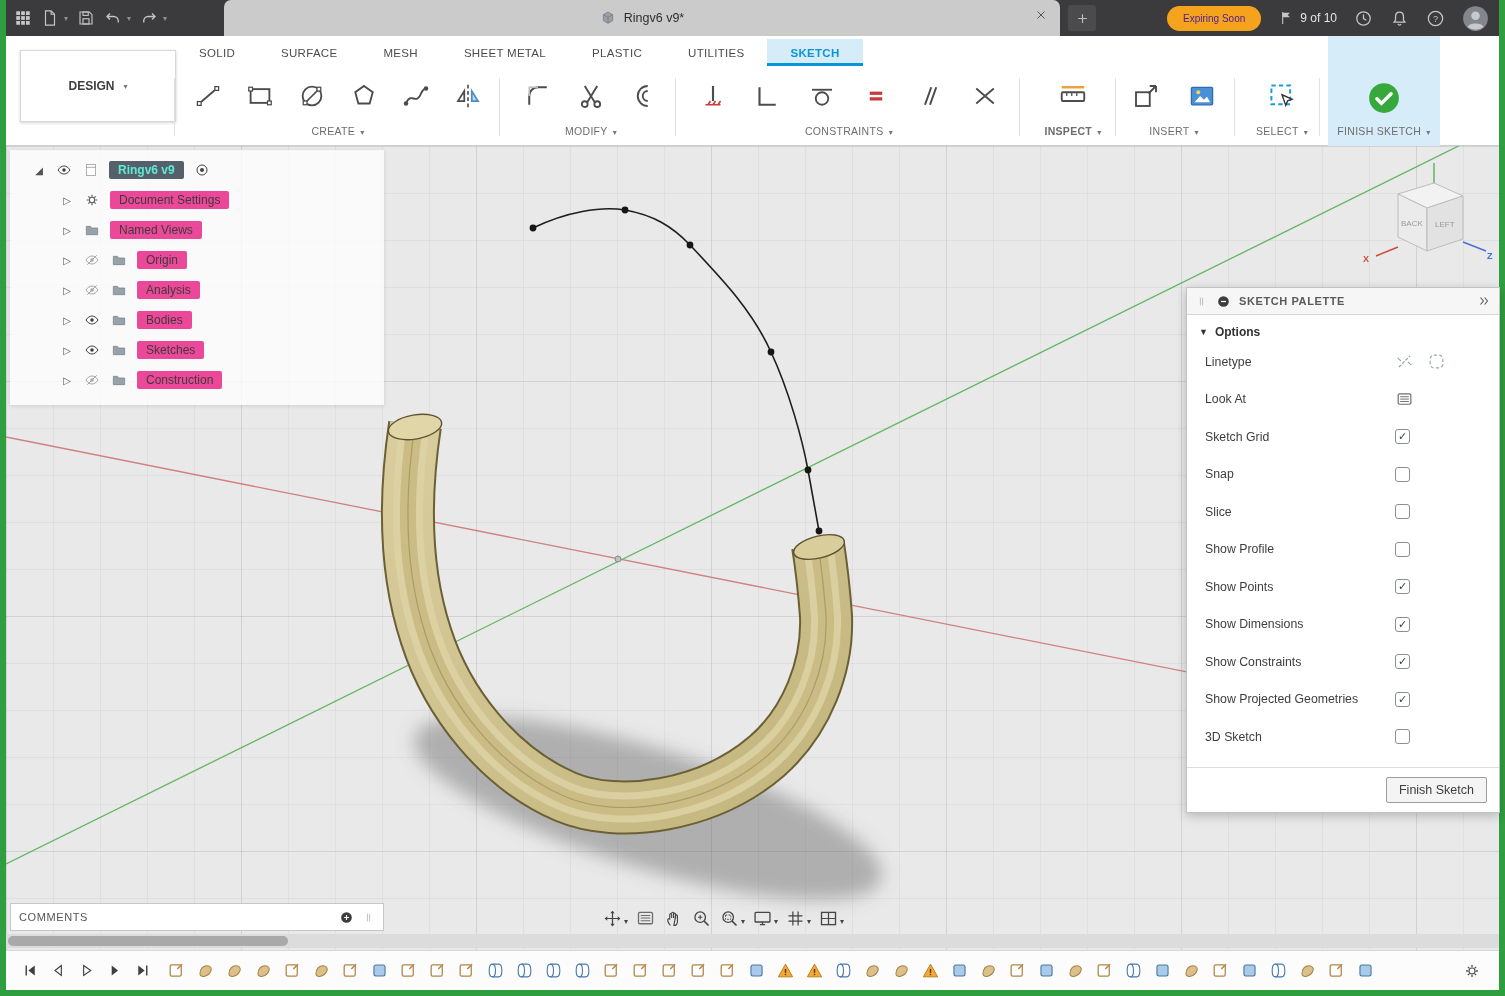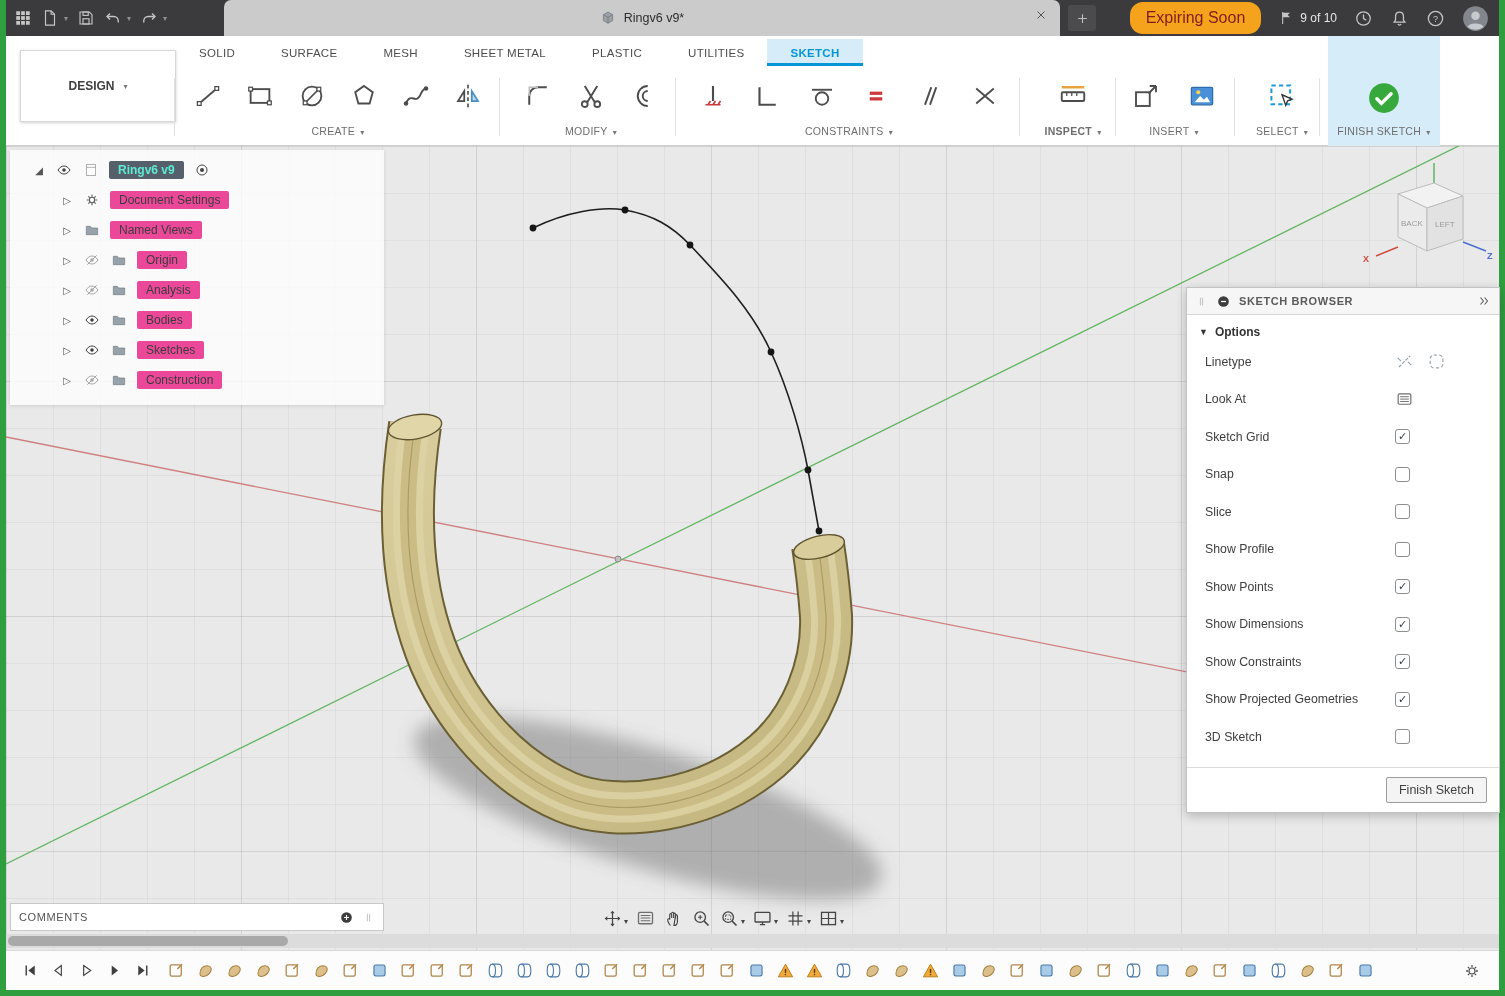--- a/index.html
+++ b/index.html
@@ -12,21 +12,21 @@
   .tb-left{position:absolute;left:8px;top:0;height:36px;display:flex;align-items:center;gap:9px}
   .ticon{display:inline-flex;align-items:center;justify-content:center;color:#c6c6c6}
   .ticon svg{display:block}
   .tb-caret{font-size:8px;color:#8f8f8f;margin-left:-4px}
   #doc-tab{position:absolute;left:218px;top:0;width:836px;height:36px;background:#cbcbcb;border-radius:7px 7px 0 0;
     display:flex;align-items:center;justify-content:center;gap:8px;color:#2e2e2e;font-size:12.5px}
   #tab-close{position:absolute;right:12px;top:8px;color:#555}
   #tab-plus{position:absolute;left:1062px;top:5px;width:28px;height:26px;background:#4b4b4d;border-radius:3px;
     display:flex;align-items:center;justify-content:center;color:#bdbdbd}
   .tb-right{position:absolute;right:10px;top:0;height:36px;display:flex;align-items:center;gap:17px}
-  #expiring{background:#f5a31c;color:#7f1d1d;font-size:16px;padding:7px 16px;border-radius:13px}
+  #expiring{background:#f5a31c;color:#4c1d95;font-size:10px;padding:7px 16px;border-radius:13px}
   #quota{display:flex;align-items:center;gap:6px;color:#e6e6e6;font-size:12px}
   #avatar{width:27px;height:27px;border-radius:50%;overflow:hidden;display:flex}
 
   
   #ribbon{position:absolute;left:6px;top:36px;right:6px;height:110px;background:#fff;border-bottom:1px solid #cfcfcf}
   #design-btn{position:absolute;left:14px;top:14px;width:156px;height:72px;background:#fff;border:1px solid #d8d8d8;
     box-shadow:0 1px 3px rgba(0,0,0,.18);display:flex;align-items:center;justify-content:center;gap:7px;
     font-size:12px;font-weight:bold;color:#3f3f3f}
   #tabs-row{position:absolute;left:170px;top:3px;height:27px;display:flex}
   .rtab{padding:0 23px;display:flex;align-items:center;font-size:11.5px;color:#4d4d4d;letter-spacing:.3px;position:relative;white-space:nowrap}
@@ -578,21 +578,21 @@
           <svg viewBox="0 0 24 24" width="13" height="13" aria-hidden="true">
             <path d="M10 5v14M14 5v14" stroke="#b0b0b0" stroke-width="1.4" fill="none"></path>
           </svg>
         </span>
       <span class="ticon">
           <svg viewBox="0 0 24 24" width="15" height="15" aria-hidden="true">
             <circle cx="12" cy="12" r="8.5" fill="#3d3d3d"></circle>
             <rect x="8" y="11" width="8" height="2" fill="#fff"></rect>
           </svg>
         </span>
-      <span class="ph-title">SKETCH BROWSER</span>
+      <span class="ph-title">SKETCH PALETTE</span>
       <span class="sp"></span>
       <span class="ticon">
           <svg viewBox="0 0 24 24" width="14" height="14" aria-hidden="true">
             <path d="M6 6l5 6-5 6M13 6l5 6-5 6" fill="none" stroke="#555" stroke-width="1.8"></path>
           </svg>
         </span>
     </div>
     <div class="opt-h">
       <span class="tri-down">▼</span>
       <span>Options</span>

